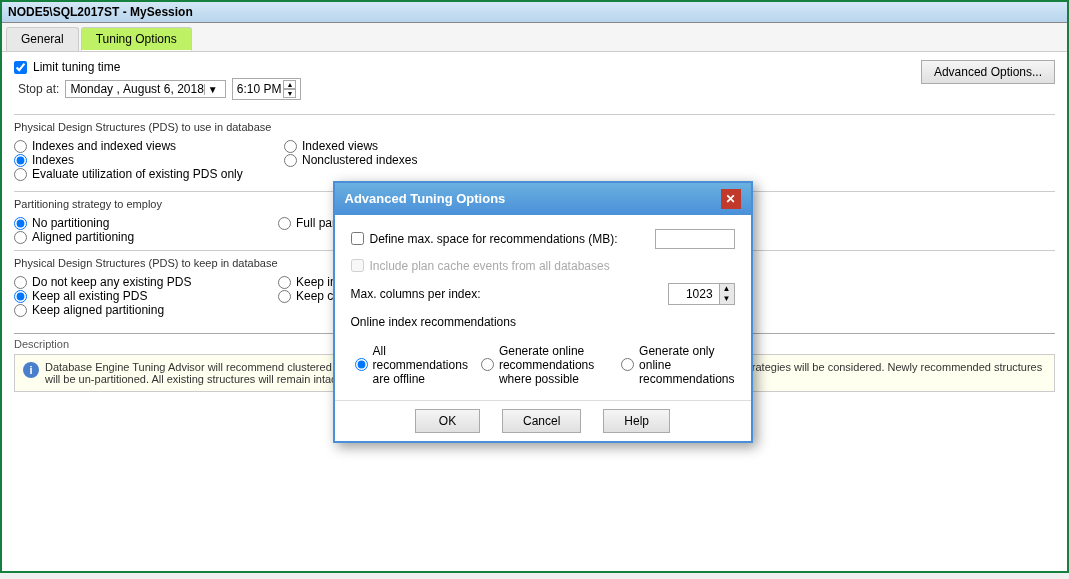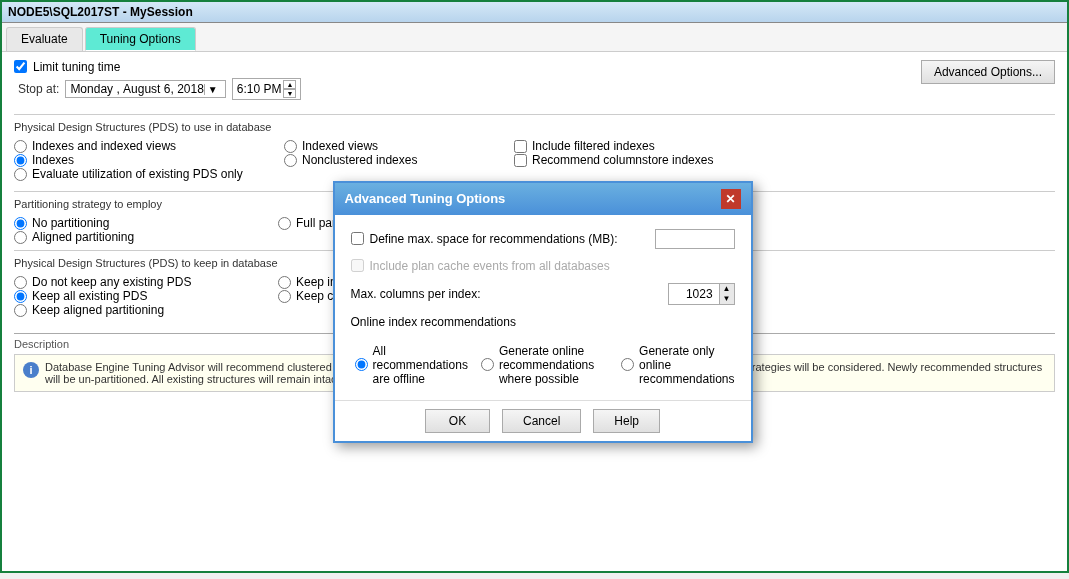--- a/index.html
+++ b/index.html
@@ -39,21 +39,21 @@
       padding: 4px 14px;
       border: 1px solid #ccc;
       border-bottom: none;
       cursor: pointer;
       font-size: 12px;
       background: #e8e8e8;
       margin-right: 2px;
       border-radius: 3px 3px 0 0;
     }
     .tab.active {
-      background: #5eead4;
+      background: #bef264;
       border-bottom: 1px solid #fff;
       font-weight: normal;
     }
     .main-content {
       background: #fff;
       flex: 1;
       display: flex;
       flex-direction: column;
       padding: 8px 12px;
       overflow: hidden;
@@ -61,21 +61,21 @@
     }
     .toolbar-row {
       display: flex;
       justify-content: space-between;
       align-items: flex-start;
       margin-bottom: 8px;
     }
     .left-section { display: flex; flex-direction: column; gap: 4px; }
     .checkbox-row {
       display: flex;
-      align-items: flex-start;
+      align-items: center;
       gap: 6px;
     }
     .stop-at-row {
       display: flex;
       align-items: center;
       gap: 6px;
       margin-left: 4px;
     }
     .stop-at-label { font-size: 12px; color: #333; }
     .date-field {
@@ -253,21 +253,21 @@
     }
     .modal-radio-group {
       display: flex;
       gap: 13px;
       padding-left: 4px;
     }
     .modal-footer {
       padding: 8px 16px;
       display: flex;
       justify-content: center;
-      gap: 12px;
+      gap: 22px;
       border-top: 1px solid #ddd;
     }
     .modal-btn {
       border: 1px solid #aaa;
       background: linear-gradient(to bottom, #f5f5f5, #e0e0e0);
       padding: 4px 20px;
       cursor: pointer;
       font-size: 12px;
       min-width: 65px;
     }
@@ -305,21 +305,21 @@
 </head>
 <body>
 
 <div class="window">
 
   <div class="title-bar">
     <span>NODE5\SQL2017ST - MySession</span>
   </div>
 
   <div class="tabs-row">
-    <div class="tab">Evaluate</div>
+    <div class="tab">General</div>
     <div class="tab active">Tuning Options</div>
   </div>
 
   <div class="main-content">
 
     <div class="toolbar-row">
       <div class="left-section">
         <div class="checkbox-row">
           <input type="checkbox" checked="" id="limit_tuning" style="">
           <label for="limit_tuning">Limit tuning time</label>
@@ -364,30 +364,20 @@
           </div>
         </div>
         <div>
           <div class="radio-row">
             <input type="radio" name="pds2" id="indexed_views" style="">
             <label for="indexed_views">Indexed views</label>
           </div>
           <div class="radio-row">
             <input type="radio" name="pds2" id="nonclustered" style="">
             <label for="nonclustered">Nonclustered indexes</label>
-          </div>
-        </div>
-        <div>
-          <div class="checkbox-opt-row">
-            <input type="checkbox" id="filtered" style="">
-            <label for="filtered">Include filtered indexes</label>
-          </div>
-          <div class="checkbox-opt-row">
-            <input type="checkbox" id="columnstore" style="">
-            <label for="columnstore">Recommend columnstore indexes</label>
           </div>
         </div>
       </div>
     </div>
 
     <div class="section-group">
       <div class="section-title">Partitioning strategy to employ</div>
       <div class="two-col">
         <div>
           <div class="radio-row">

